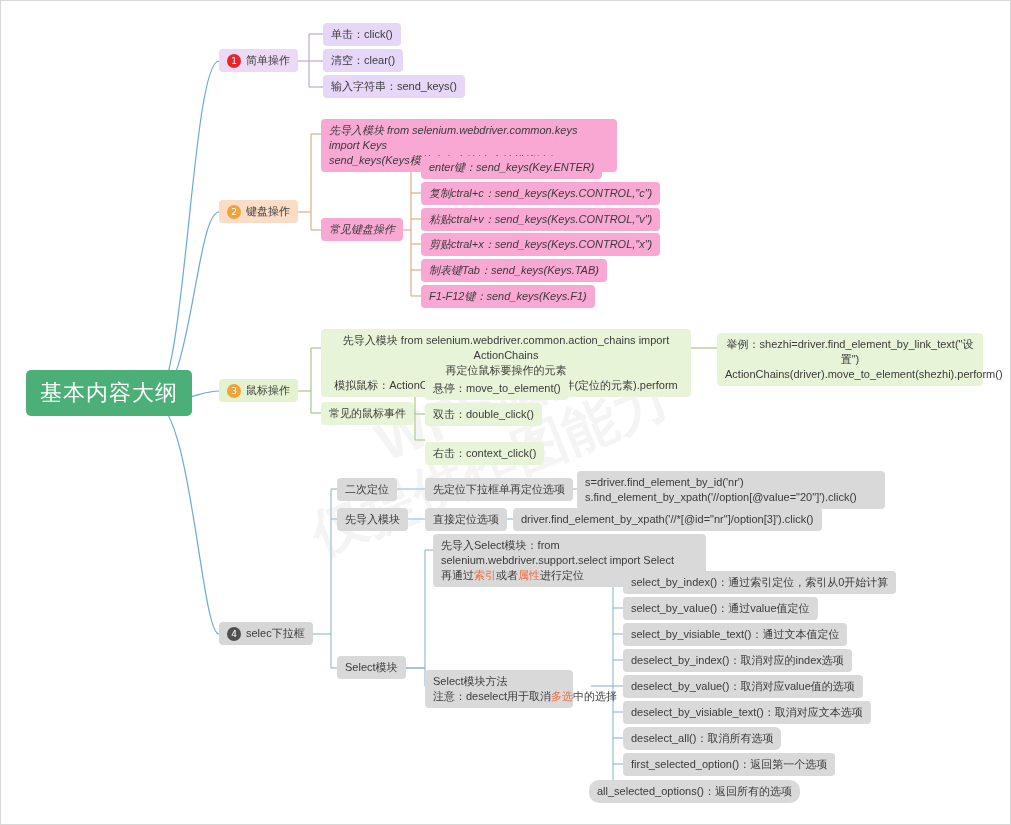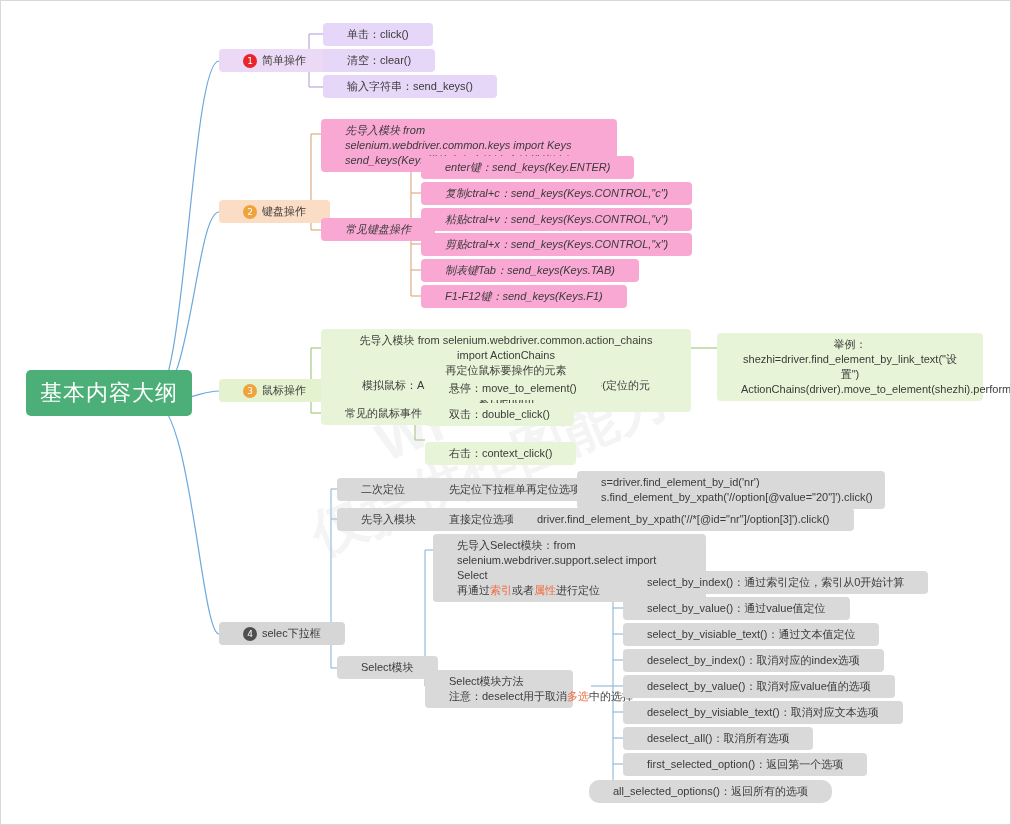--- a/index.html
+++ b/index.html
@@ -18,21 +18,21 @@
   }
   #edges {
     position: absolute;
     left: 0; top: 0;
     width: 1011px; height: 825px;
     pointer-events: none;
   }
   .node {
     position: absolute;
     border-radius: 4px;
-    padding: 4px 24px;
+    padding: 4px 8px;
     font-size: 11px;
     line-height: 15px;
     color: #3a3a3a;
     white-space: pre;
     display: flex;
     align-items: center;
   }
   .node.multiline { white-space: pre-line; display: block; }
 
   
@@ -239,17 +239,17 @@
 再通过</span><span class="hl">索引</span><span>或者</span><span class="hl">属性</span><span>进行定位</span></div>
 
   <div class="node c-gray-l" style="left:424px; top:669px; width:148px; display:block;"><span>Select模块方法</span><br><span>注意：deselect用于取消</span><span class="hl">多选</span><span>中的选择</span></div>
 
   <div class="node c-gray-l" style="left:622px; top:570px;">select_by_index()：通过索引定位，索引从0开始计算</div>
   <div class="node c-gray-l" style="left:622px; top:596px;">select_by_value()：通过value值定位</div>
   <div class="node c-gray-l" style="left:622px; top:622px;">select_by_visiable_text()：通过文本值定位</div>
   <div class="node c-gray-l" style="left:622px; top:648px;">deselect_by_index()：取消对应的index选项</div>
   <div class="node c-gray-l" style="left:622px; top:674px;">deselect_by_value()：取消对应value值的选项</div>
   <div class="node c-gray-l" style="left:622px; top:700px;">deselect_by_visiable_text()：取消对应文本选项</div>
-  <div class="node c-gray-l" style="left:622px; top:726px;">deselect_all()：取消所有选项</div>
+  <div class="node c-gray-l" style="left:622px; top:726px;border-radius:6px;">deselect_all()：取消所有选项</div>
   <div class="node c-gray-l" style="left:622px; top:752px;">first_selected_option()：返回第一个选项</div>
   <div class="node c-gray-l" style="left:588px; top:779px;border-radius:10px;">all_selected_options()：返回所有的选项</div>
 
 </div>
 
 </body></html>

